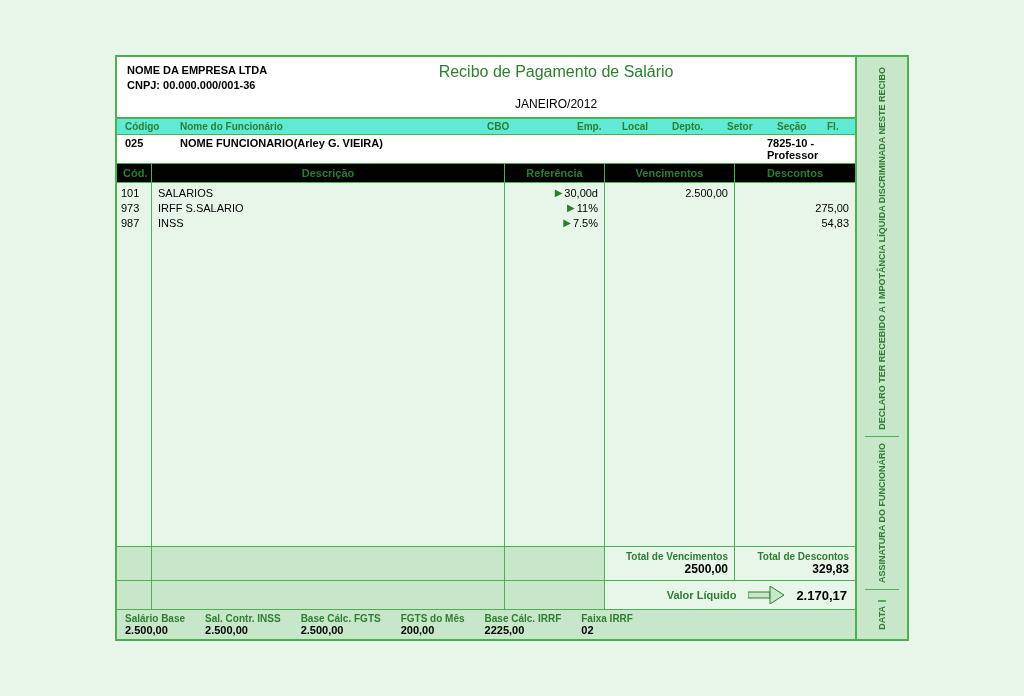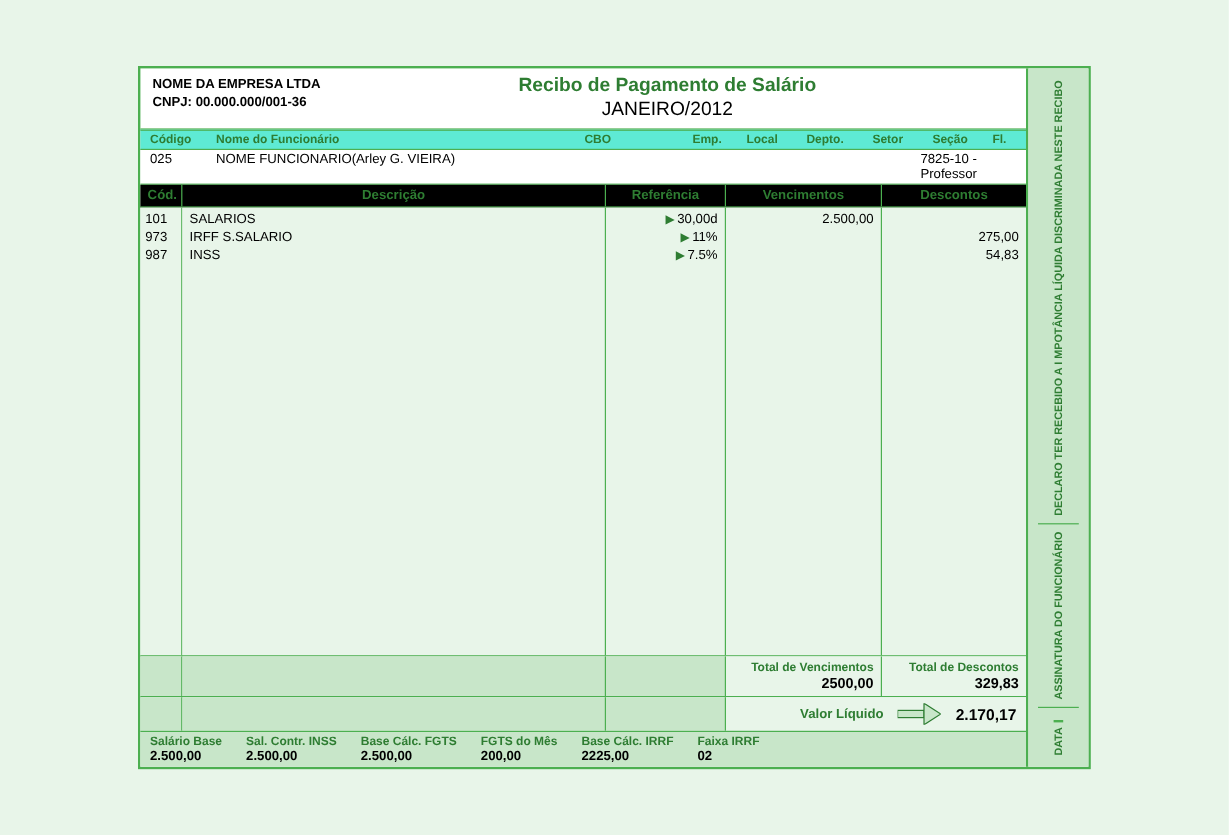--- a/index.html
+++ b/index.html
@@ -42,26 +42,26 @@
       font-weight: bold;
     }
     .company-info p { line-height: 1.4; }
     .title-block {
       text-align: center;
       flex: 1;
     }
     .recibo-title {
       color: #2e7d32;
       font-size: 16px;
-      font-weight: bold;
+      font-weight: normal;
     }
     .month-year {
       color: #000;
-      font-size: 16px;
-      margin-top: 2px;
+      font-size: 12px;
+      margin-top: 16px;
       text-align: center;
     }
     
     .employee-header {
       background: #5eead4;
       display: flex;
       gap: 10px;
       padding: 2px 8px;
       border-bottom: 1px solid #4caf50;
       border-top: 1px solid #4caf50;
@@ -83,21 +83,21 @@
 
     .employee-data {
       background: #fff;
       display: flex;
       gap: 10px;
       padding: 2px 8px;
       border-bottom: 1px solid #4caf50;
     }
     .employee-data span {
       font-size: 11px;
-      font-weight: normal;
+      font-weight: bold;
       color: #000;
     }
     .total-label {
       color: #2e7d32;
       font-size: 10px;
       font-weight: bold;
       text-align: right;
     }
     .total-value {
       color: #000;

